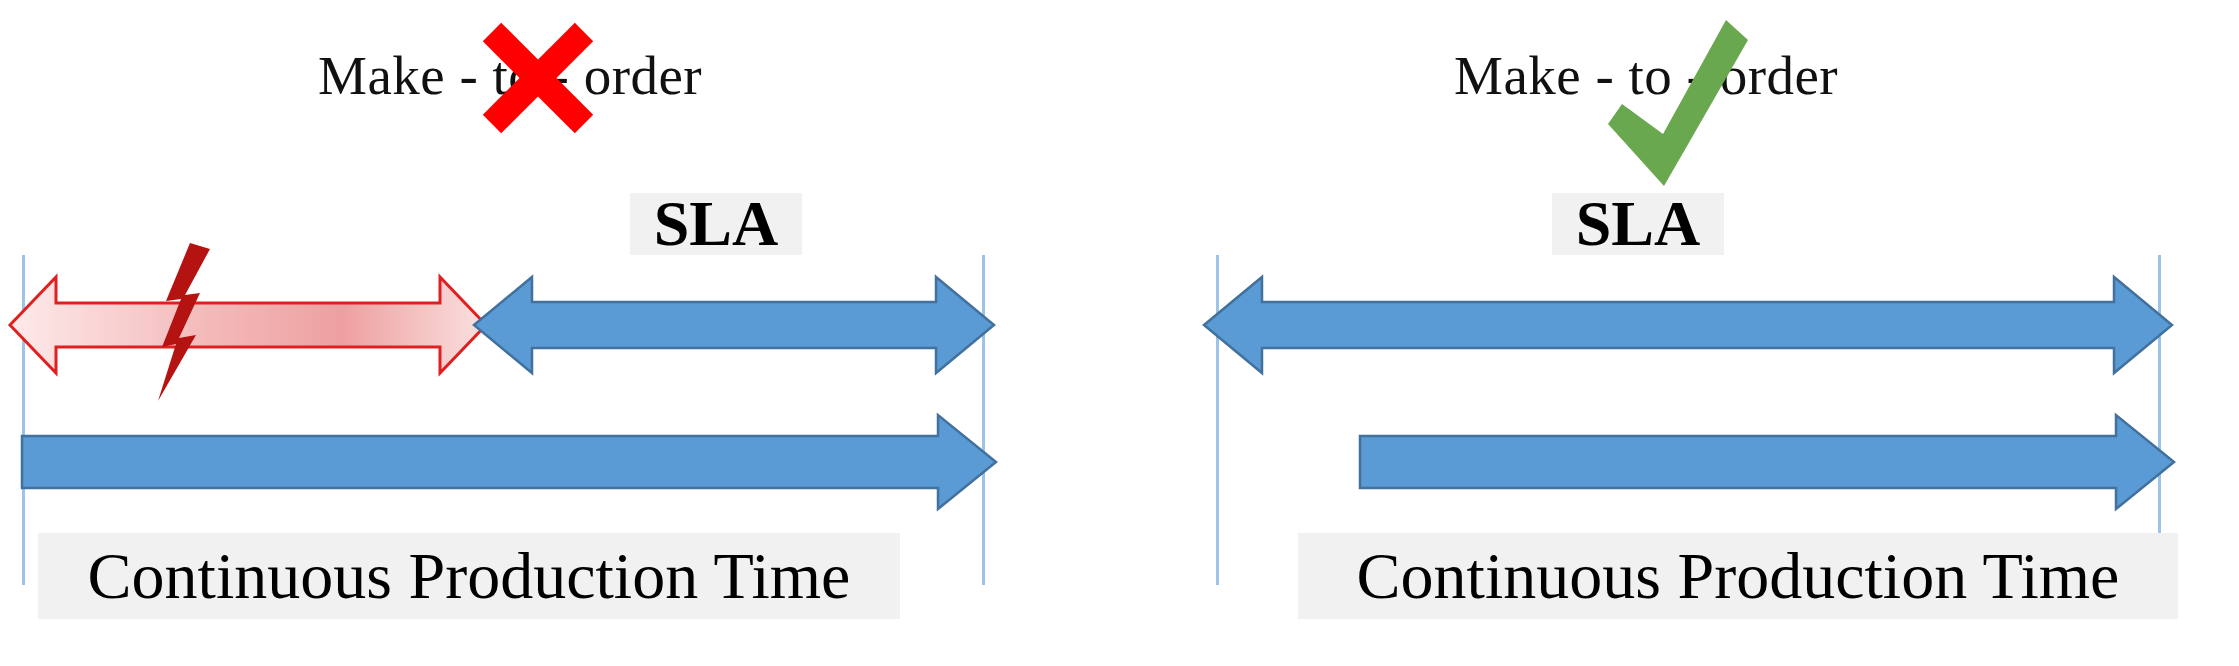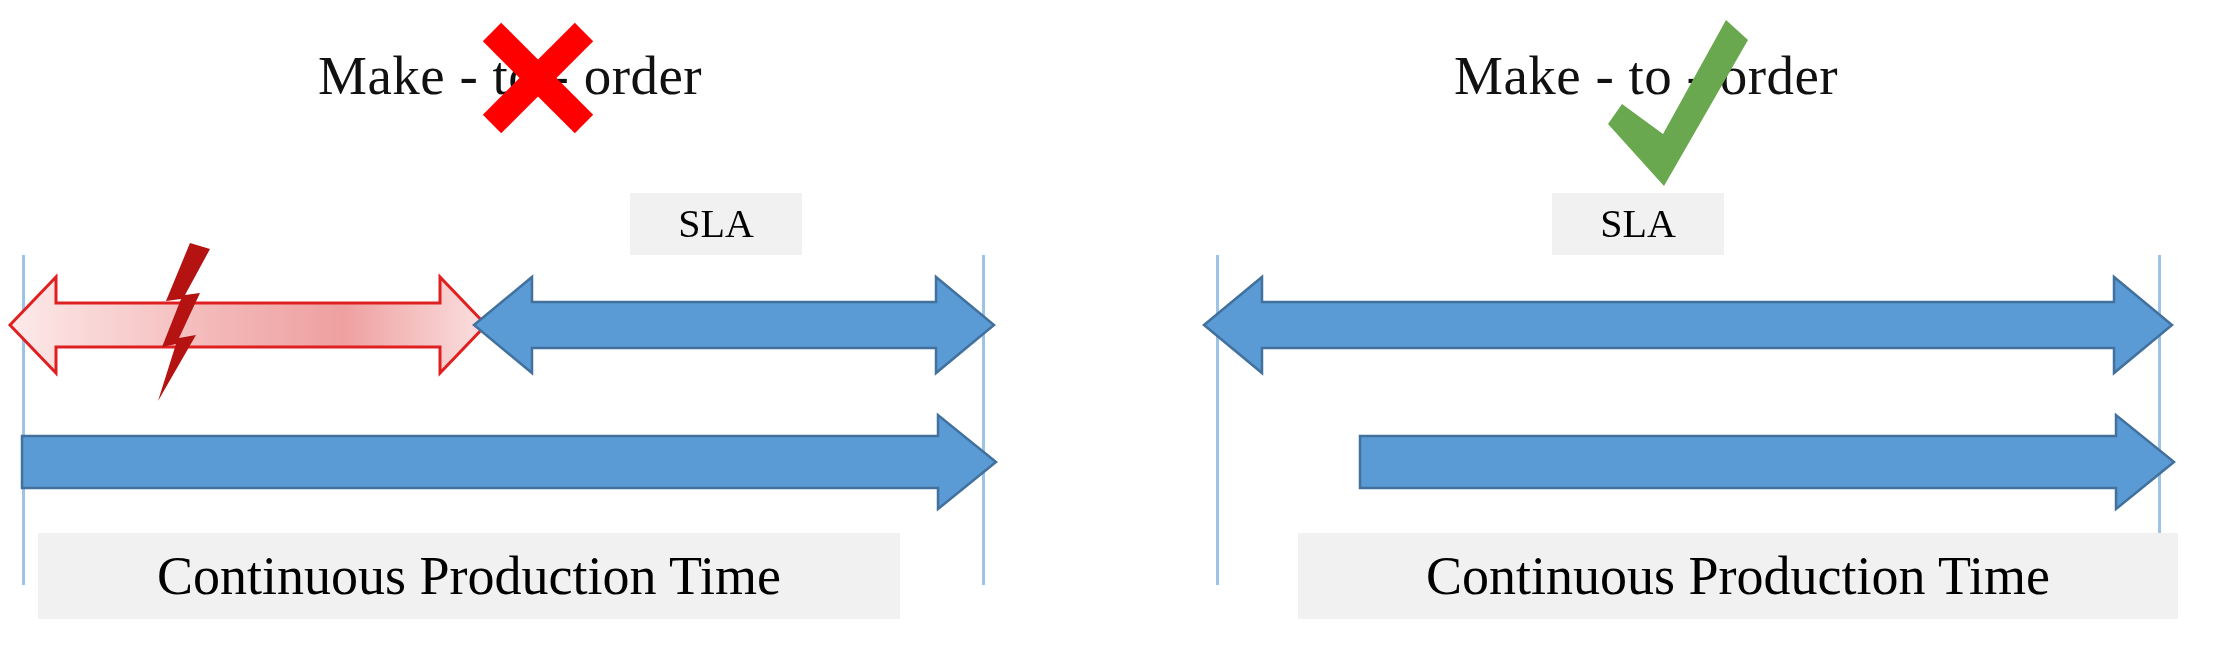--- a/index.html
+++ b/index.html
@@ -46,22 +46,22 @@
 
   
   .free-text {
     position: absolute;
     color: #111111;
     white-space: nowrap;
     line-height: 1;
   }
 
   .mto-text { font-size: 55px; letter-spacing: 0.5px; }
-  .sla-text { font-size: 40px; }
-  .cpt-text { font-size: 54px; }
+  .sla-text { font-size: 64px; font-weight: bold; }
+  .cpt-text { font-size: 66px; }
 
   
   .arrow {
     position: absolute;
   }
   .arrow svg { display: block; overflow: visible; }
 
   .mark {
     position: absolute;
   }

